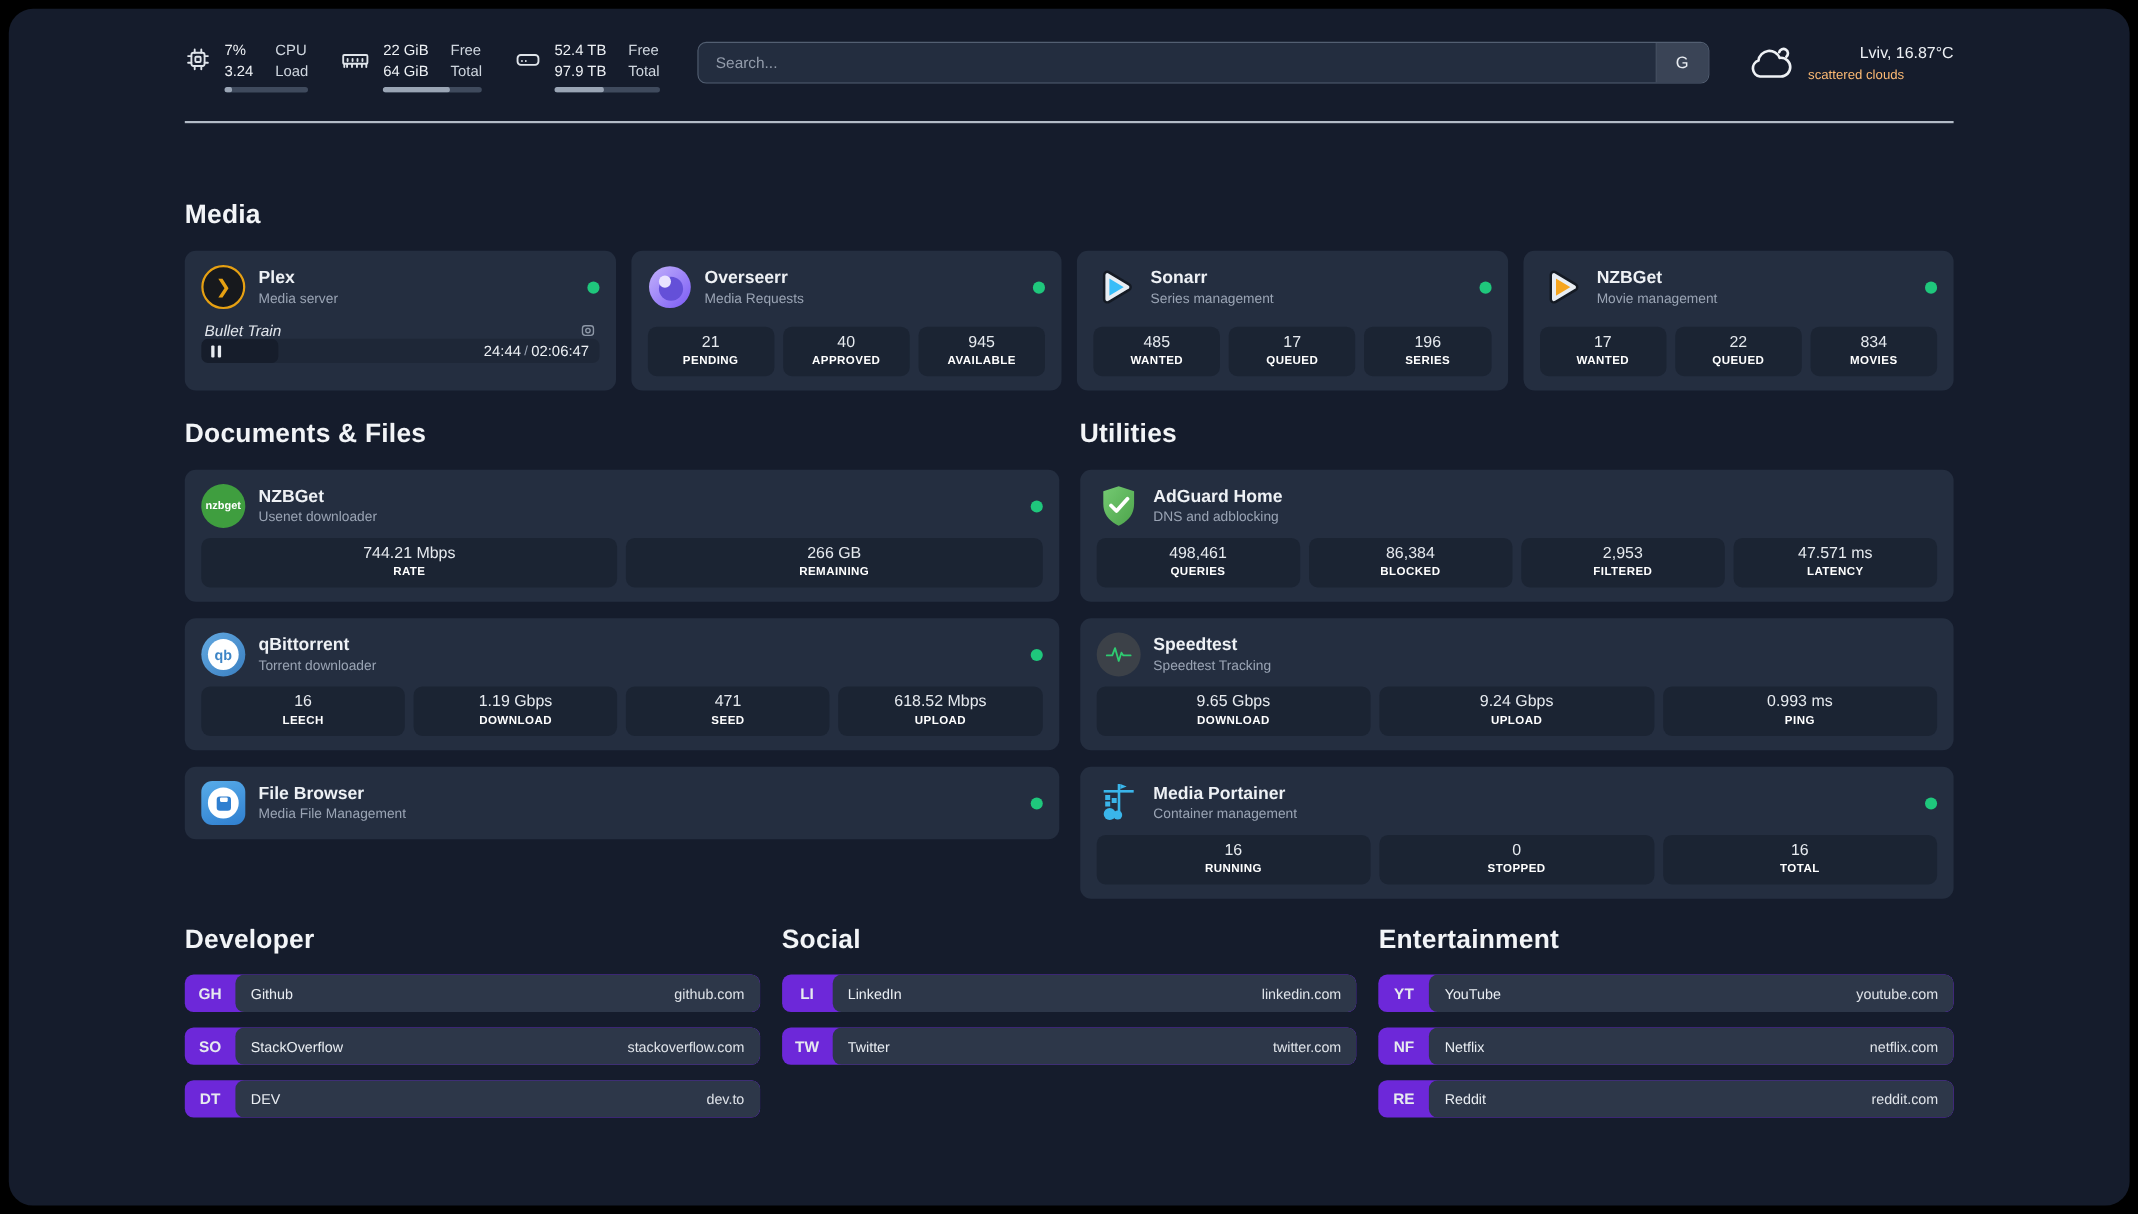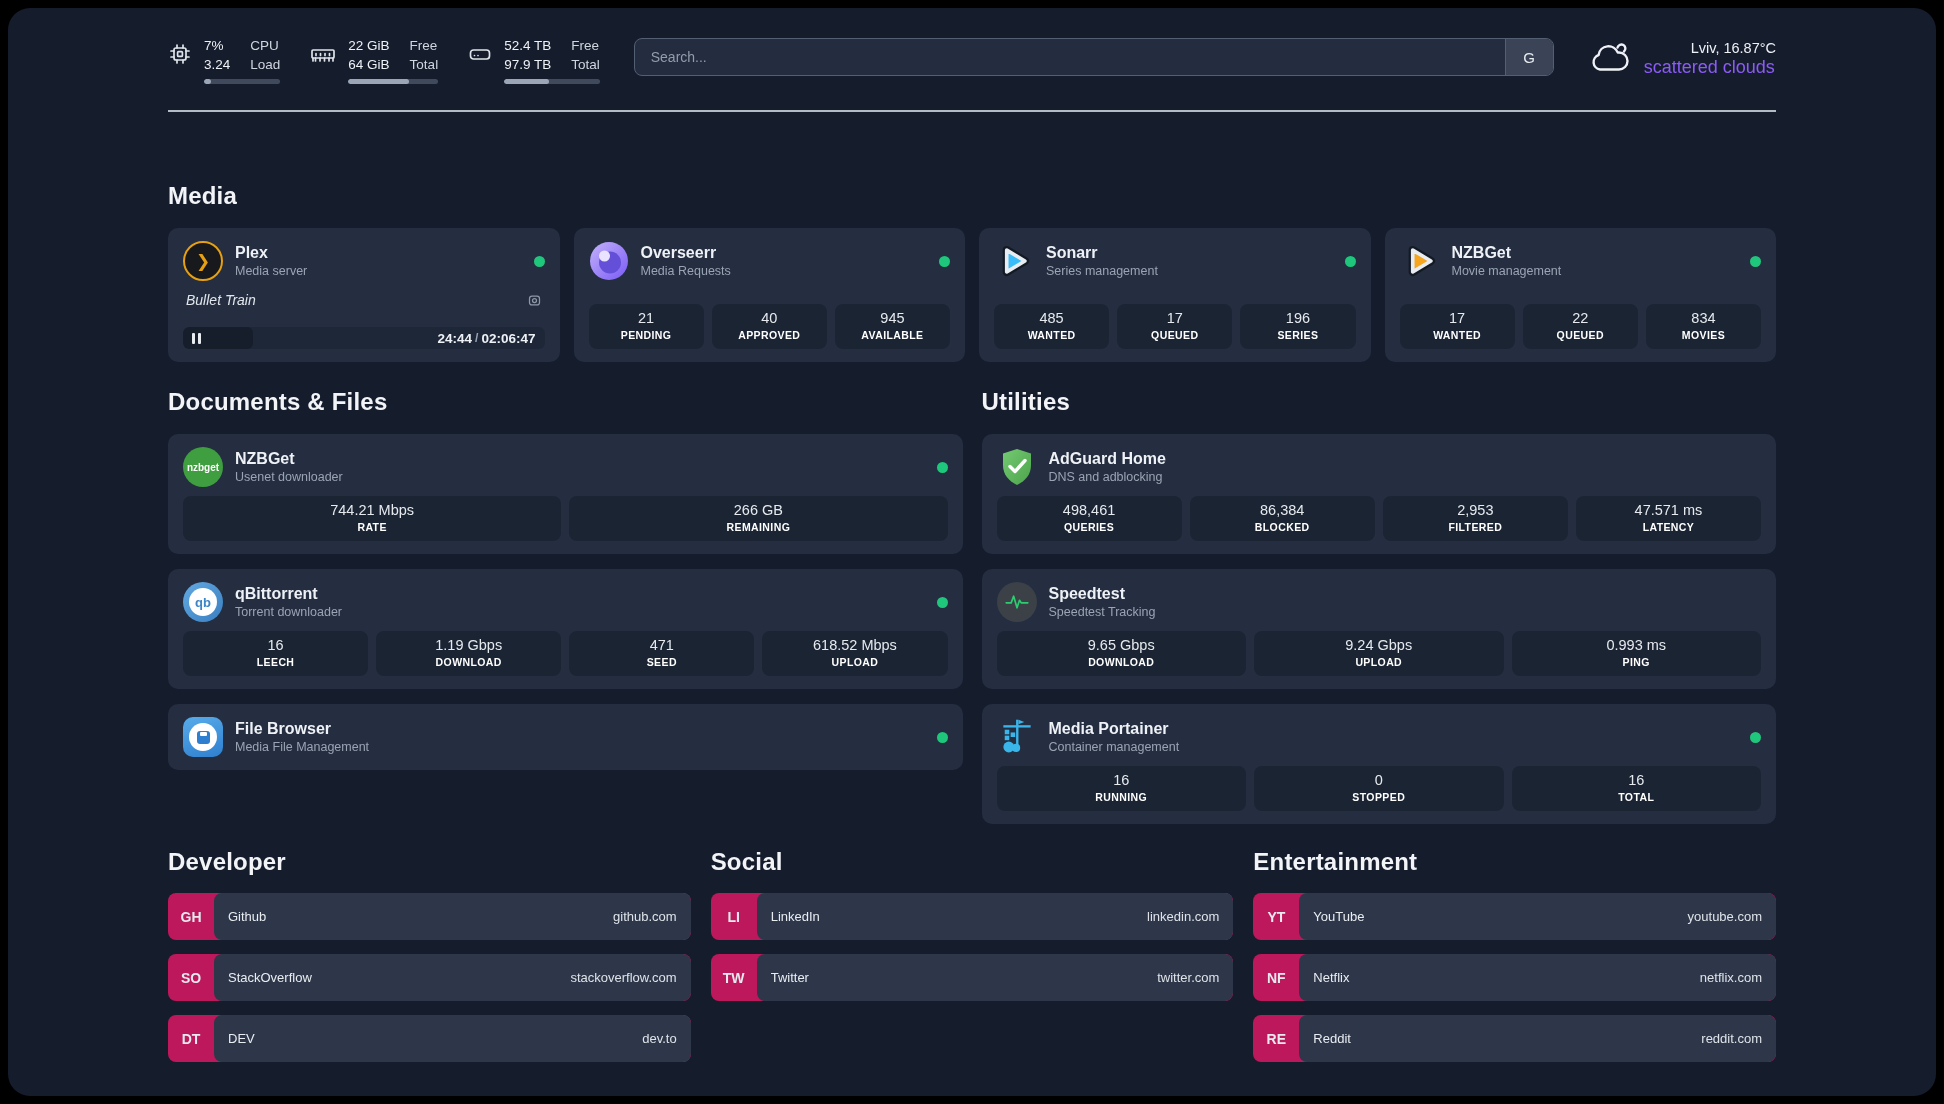--- a/index.html
+++ b/index.html
@@ -21,21 +21,21 @@
   .sysbar-fill { height:100%; background:#9aa5b5; border-radius:3px; }
 
   .searchwrap { flex:1; margin:2px 34px 0 34px; position:relative; height:38px; }
   .searchwrap input { width:100%; height:38px; background:#232d3f; border:1px solid #535f72; border-radius:8px; color:#e8ecf1; font-size:14px; padding:0 60px 0 16px; outline:none; font-family:inherit; }
   .searchwrap input::placeholder { color:#939cab; }
   .search-engine { position:absolute; right:1px; top:1px; width:48px; height:36px; background:#3a4456; border-left:1px solid #535f72; border-radius:0 7px 7px 0; display:flex; align-items:center; justify-content:center; color:#e8ecf1; font-size:15px; cursor:pointer; }
 
   .weather { display:flex; align-items:center; gap:14px; margin-top:2px; }
   .weather .icon { color:#eef1f5; }
   .weather-loc { color:#eef1f5; font-size:14.5px; line-height:20px;margin-left:47px; }
-  .weather-cond { color:#8b5cf6; font-size:18px; line-height:18px; }
+  .weather-cond { color:#fdba74; font-size:12px; line-height:18px; }
 
   .divider { margin-top:26px; border:none; border-top:2px solid #b3bbc7; }
 
   
   h2.section-title { color:#f2f4f7; font-size:24px; font-weight:600; letter-spacing:.2px; }
   .media-section { margin-top:70px; }
   .media-grid { margin-top:18px; display:grid; grid-template-columns:repeat(4,minmax(0,1fr)); gap:14px; }
 
   .card { background:#242e40; border-radius:10px; padding:13px 15px; display:flex; flex-direction:column; min-height:127px; }
   .card-head { display:flex; align-items:center; gap:12px; }
@@ -47,35 +47,35 @@
 
   .stat-row { margin-top:auto; display:flex; gap:8px; }
   .stat-tile { flex:1; background:#1b2433; border-radius:8px; text-align:center; padding:5px 2px 6px; }
   .stat-value { color:#e6eaef; font-size:14.5px; line-height:19px; }
   .stat-label { color:#fff; font-size:10.5px; font-weight:700; letter-spacing:.4px; line-height:15px; }
 
   
   .now-playing { display:flex; align-items:center; justify-content:space-between; margin-top:11px; padding:0 3px; }
   .np-title { color:#e2e6ec; font-size:14px;font-style:italic; }
   .np-session-icon { color:#8d97a6; display:flex; }
-  .np-progress { margin-top:19px; height:22px; border-radius:6px; background:rgba(0,0,0,.14); position:relative; overflow:hidden;font-weight:bold; }
+  .np-progress { margin-top:0; height:22px; border-radius:6px; background:rgba(0,0,0,.14); position:relative; overflow:hidden; }
   .np-fill { height:100%; background:#161d2b; border-radius:6px; display:flex; align-items:center; padding-left:9px; gap:3px; cursor:pointer; }
   .np-fill .bar { width:3px; height:11px; background:#e8ecf1; border-radius:1px; }
   .np-time { position:absolute; right:9px; top:0; height:100%; display:flex; align-items:center; color:#eef1f5; font-size:13.5px; }
   .np-time .sep { color:#9aa4b4; padding:0 3px; font-size:12px; }
 
   .two-col { display:grid; grid-template-columns:1fr 1fr; gap:19px; margin-top:26px; }
   .col-cards { display:flex; flex-direction:column; gap:15px; margin-top:18px; }
   .card.short { min-height:64px; justify-content:center; }
   .card.tall { min-height:120px; }
 
   
   .bookmarks { display:grid; grid-template-columns:1fr 1fr 1fr; gap:20px; margin-top:24px; padding-bottom:40px; }
   .bm-list { display:flex; flex-direction:column; gap:14px; margin-top:17px; }
-  .bm-row { height:47px; display:flex; background:#be185d; border-radius:8px; overflow:hidden; cursor:pointer; }
+  .bm-row { height:34px; display:flex; background:#6d28d9; border-radius:8px; overflow:hidden; cursor:pointer; }
   .bm-abbr { width:46px; display:flex; align-items:center; justify-content:center; color:#e6eaef; font-size:14px; font-weight:600; }
   .bm-pill { flex:1; background:#2d3749; border-radius:8px; display:flex; align-items:center; justify-content:space-between; padding:0 14px; }
   .bm-name { color:#e9edf2; font-size:13px; }
   .bm-url { color:#dfe3e9; font-size:13px; }
 
   
   .plex-badge { width:40px; height:40px; border-radius:50%; background:#17191d; border:2.5px solid #e6a012; display:flex; align-items:center; justify-content:center; color:#e6a012; font-size:17px; font-weight:700; }
   .nzb-badge { width:40px; height:40px; border-radius:50%; background:#3f9e3f; display:flex; align-items:center; justify-content:center; color:#fff; font-size:10px; font-weight:700; }
   .qb-badge { width:40px; height:40px; border-radius:50%; background:linear-gradient(135deg,#63a9e1,#3a7fc1); display:flex; align-items:center; justify-content:center; }
   .qb-inner { width:28px; height:28px; border-radius:50%; background:#fff; display:flex; align-items:center; justify-content:center; color:#3d85c6; font-size:13px; font-weight:700; }

